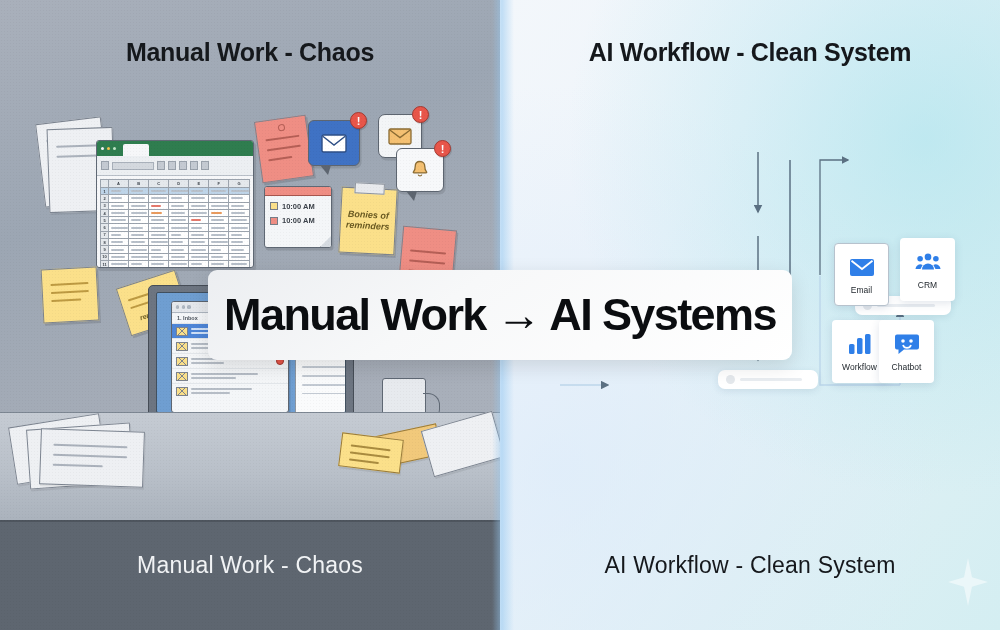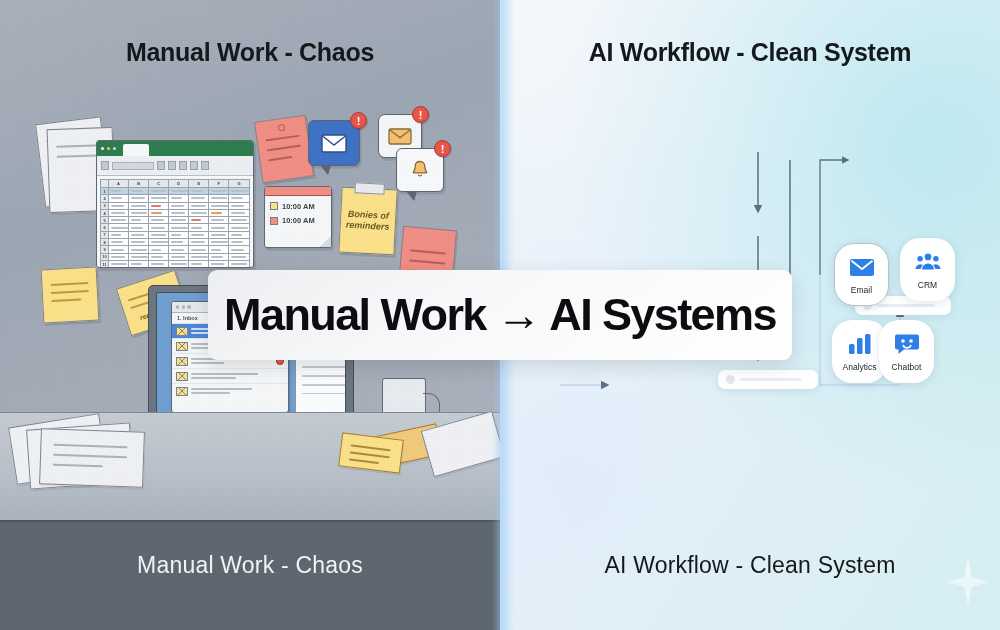--- a/index.html
+++ b/index.html
@@ -211,21 +211,21 @@
 
   .ghost {
     position:absolute; display:flex; align-items:center; gap:5px;
     background:#fff; border-radius:7px; padding:5px 8px;
     box-shadow:0 2px 7px rgba(40,70,110,.11);
   }
   .ghost .g-dot { width:9px;height:9px;border-radius:50%;background:#e4e8ec;}
   .ghost .g-bar { height:3.4px;background:#e9edf1;border-radius:2px;}
 
   .apptile {
-    position:absolute; width:55px; height:63px; background:#fff; border-radius:20px;
+    position:absolute; width:55px; height:63px; background:#fff; border-radius:4px;
     box-shadow:0 2px 9px rgba(40,70,110,.14); display:flex; flex-direction:column;
     align-items:center; justify-content:center; gap:6px;
   }
   .apptile.hl { border:1px solid #b7c2cd; }
   .apptile .ico { width:26px;height:24px; display:flex; align-items:center; justify-content:center;}
   .apptile .t { font-size:8.5px; color:#1d2329; }
 
   svg.flowpaths { position:absolute; left:0; top:0; width:500px; height:630px; pointer-events:none;}
 
   
@@ -791,21 +791,21 @@
           <span class="t">CRM</span>
         </div>
         <div class="apptile" style="left:332px;top:320px">
           <span class="ico">
             <svg viewBox="0 0 24 22" width="24" height="22">
               <rect x="1" y="11" width="5.5" height="10" rx="1.6" fill="#2f7fe8"></rect>
               <rect x="9" y="5" width="5.5" height="16" rx="1.6" fill="#2f7fe8"></rect>
               <rect x="17" y="1" width="5.5" height="20" rx="1.6" fill="#2f7fe8"></rect>
             </svg>
           </span>
-          <span class="t">Analytics</span>
+          <span class="t">Workflow</span>
         </div>
         <div class="apptile" style="left:379px;top:320px">
           <span class="ico">
             <svg viewBox="0 0 26 22" width="26" height="22">
               <path d="M3 1.5 h20 a2 2 0 0 1 2 2 v11 a2 2 0 0 1-2 2 H10 L4.5 21 V16.5 H3 a2 2 0 0 1-2-2 V3.5 a2 2 0 0 1 2-2z" fill="#2f7fe8"></path>
               <circle cx="9" cy="8" r="1.8" fill="#fff"></circle>
               <circle cx="17" cy="8" r="1.8" fill="#fff"></circle>
               <path d="M9 12 a4.2 4.2 0 0 0 8 0" fill="none" stroke="#fff" stroke-width="1.7"></path>
             </svg>
           </span>

